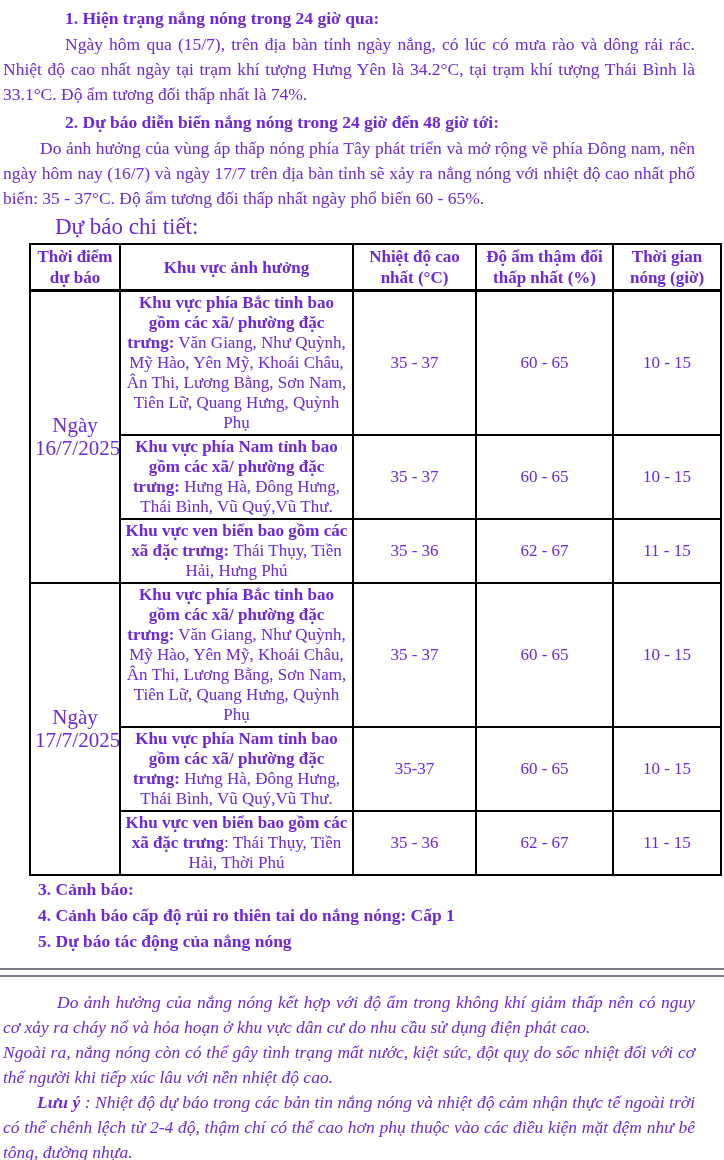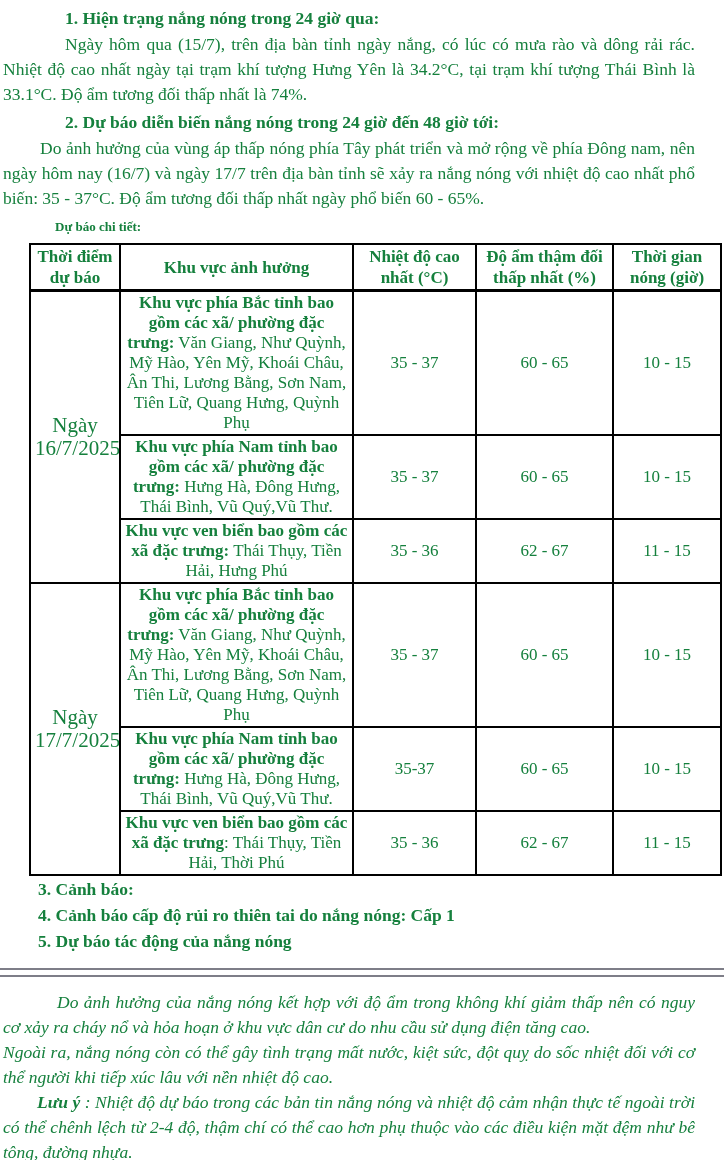--- a/index.html
+++ b/index.html
@@ -1,34 +1,34 @@
 <!DOCTYPE html>
 <html lang="vi"><head>
 <meta charset="utf-8">
 <style>
   html,body{margin:0;padding:0;background:#ffffff;}
   .page{
     position:relative;
     width:724px;height:1160px;
-    background:#ffffff;color:#15803d;
+    background:#ffffff;color:#6d28d9;
     font-family:"Liberation Serif","DejaVu Serif",serif;
     overflow:hidden;
     padding-top:4px;box-sizing:border-box;
   }
   .h{font-weight:bold;font-size:17.5px;line-height:24px;margin:0;}
   .h1{margin:2px 28px 0 65px;}
   .h2{margin:3px 28px 0 65px;}
   .h345{margin:0 28px 0 38px;line-height:26px;}
   .para{
     font-size:17.5px;line-height:25px;margin:2px 29px 0 3px;
     text-align:justify;
   }
   .para.p1{text-indent:62px;}
   .para.p2{text-indent:37px;}
-  .detail-label{font-weight:bold;font-size:13px;line-height:24px;margin:4px 0 1px 55px;}
+  .detail-label{font-weight:normal;font-size:23px;line-height:24px;margin:4px 0 1px 55px;}
 
   table.forecast{
     border-collapse:collapse;table-layout:fixed;
     margin:4px 0 0 29px;width:691px;
     font-size:17px;
   }
   table.forecast th,table.forecast td{
     border:2px solid #000;
     text-align:center;vertical-align:middle;
     padding:1px 4px;overflow:hidden;
@@ -136,18 +136,18 @@
     </tbody>
   </table>
 
   <p class="h h345">3. Cảnh báo:</p>
   <p class="h h345">4. Cảnh báo cấp độ rủi ro thiên tai do nắng nóng: Cấp 1</p>
   <p class="h h345">5. Dự báo tác động của nắng nóng</p>
 
   <div class="page-divider"></div>
 
   <div class="impact">
-    <p class="ind">Do ảnh hưởng của nắng nóng kết hợp với độ ẩm trong không khí giảm thấp nên có nguy cơ xảy ra cháy nổ và hỏa hoạn ở khu vực dân cư do nhu cầu sử dụng điện tăng cao.</p>
+    <p class="ind">Do ảnh hưởng của nắng nóng kết hợp với độ ẩm trong không khí giảm thấp nên có nguy cơ xảy ra cháy nổ và hỏa hoạn ở khu vực dân cư do nhu cầu sử dụng điện phát cao.</p>
     <p>Ngoài ra, nắng nóng còn có thể gây tình trạng mất nước, kiệt sức, đột quỵ do sốc nhiệt đối với cơ thể người khi tiếp xúc lâu với nền nhiệt độ cao.</p>
     <p class="note"><span class="lbl">Lưu ý</span><span> : Nhiệt độ dự báo trong các bản tin nắng nóng và nhiệt độ cảm nhận thực tế ngoài trời có thể chênh lệch từ 2-4 độ, thậm chí có thể cao hơn phụ thuộc vào các điều kiện mặt đệm như bê tông, đường nhựa.</span></p>
   </div>
 
 </div>
 
 </body></html>

